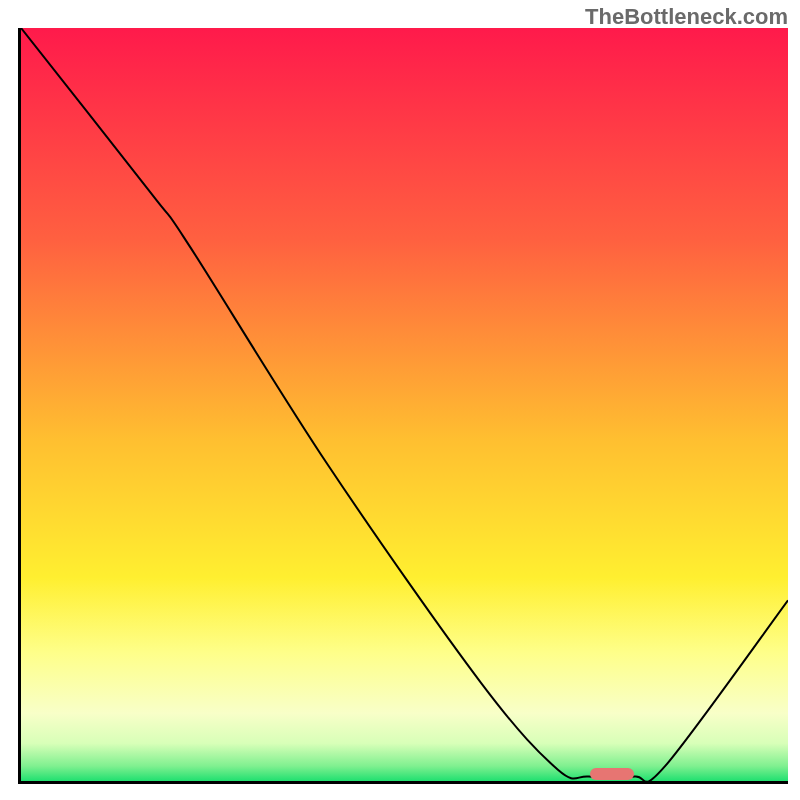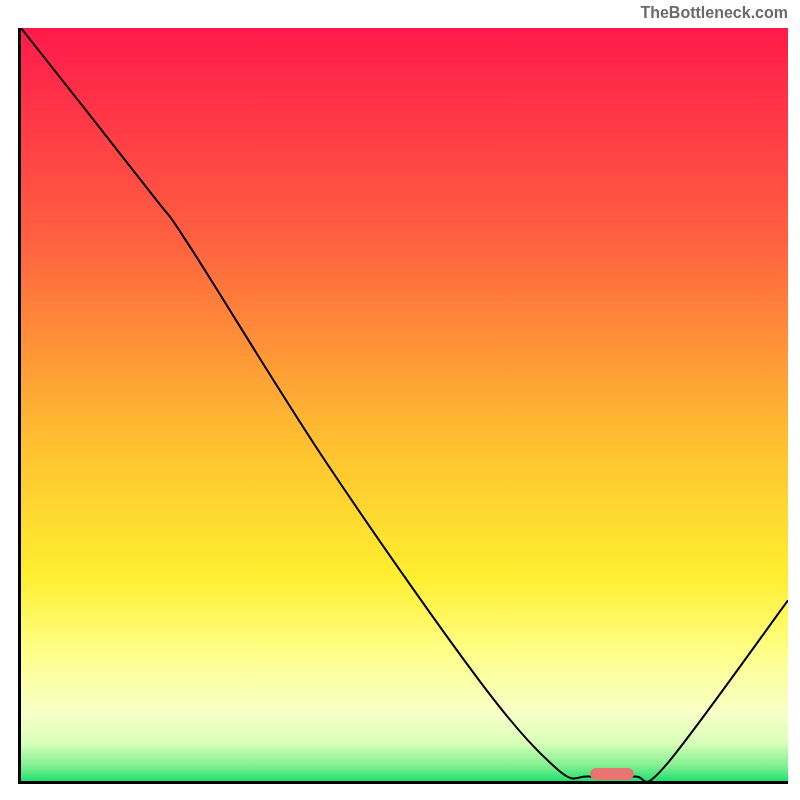--- a/index.html
+++ b/index.html
@@ -8,21 +8,21 @@
     width: 800px;
     height: 800px;
     background: #ffffff;
     position: relative;
     font-family: Arial, sans-serif;
   }
   .watermark {
     position: absolute;
     top: 4px;
     right: 12px;
-    font-size: 16px;
+    font-size: 22px;
     font-weight: bold;
     color: #6a6a6a;
     z-index: 10;
   }
   .chart-container {
     position: absolute;
     left: 18px;
     top: 28px;
     width: 770px;
     height: 756px;

